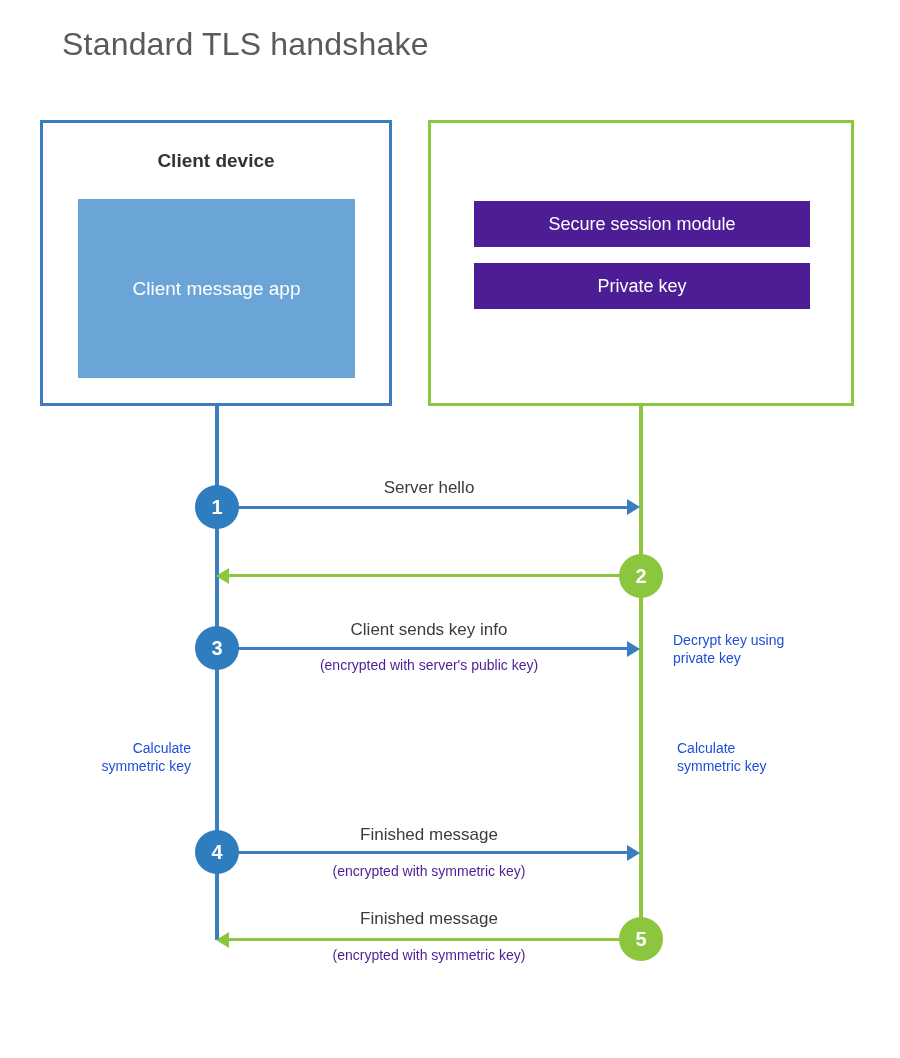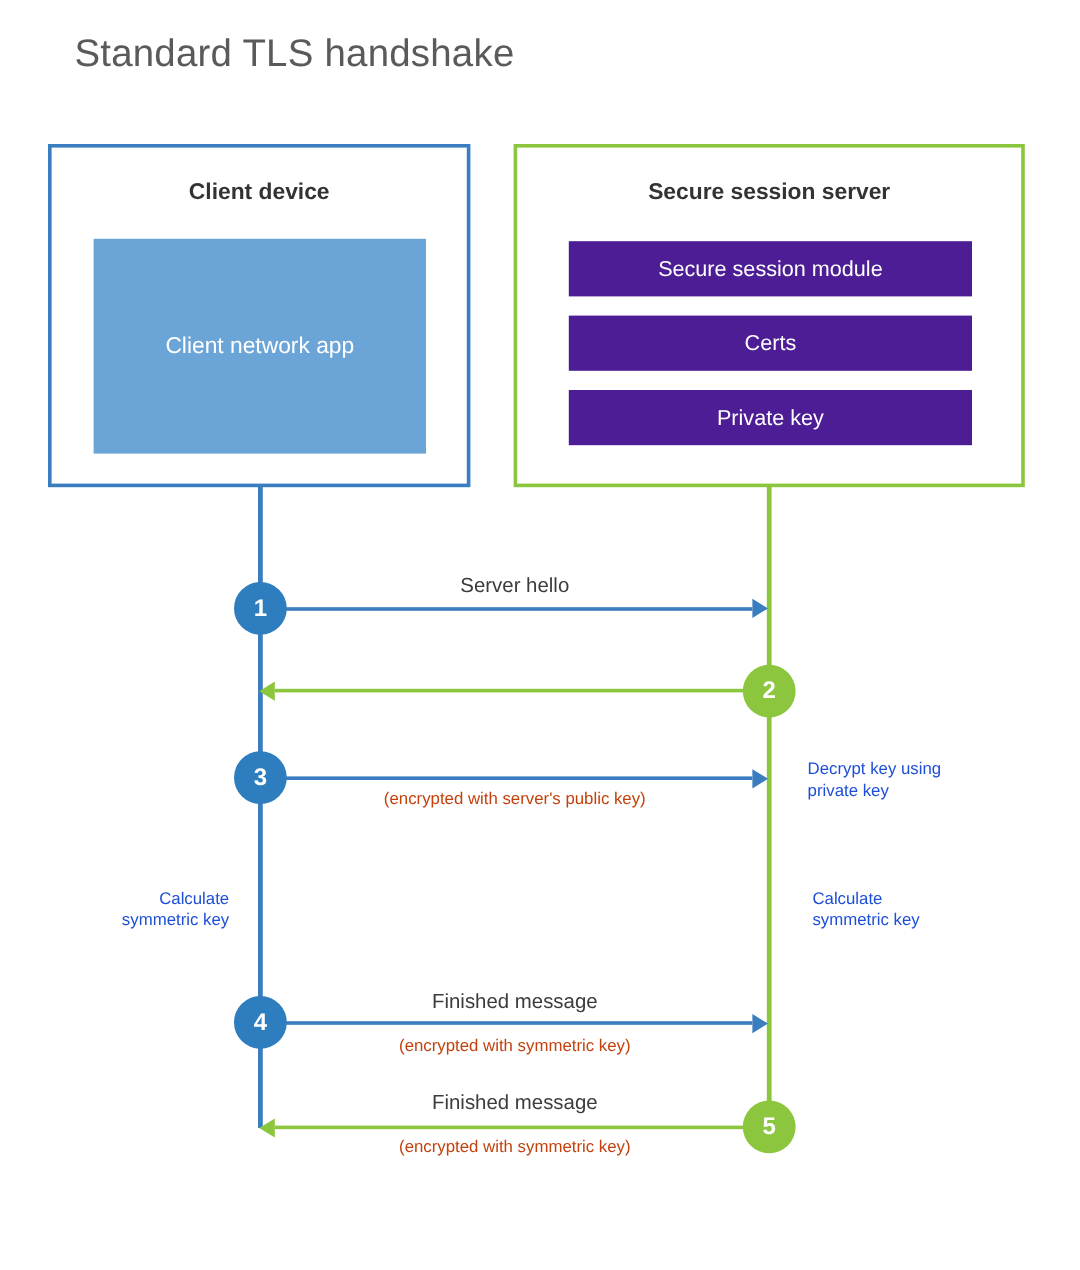--- a/index.html
+++ b/index.html
@@ -159,21 +159,21 @@
     position: absolute;
     text-align: center;
     font-size: 17px;
     color: #3c3c3c;
     white-space: nowrap;
   }
   .msg-sub {
     position: absolute;
     text-align: center;
     font-size: 14px;
-    color: #c2410c;
+    color: #4c1d95;
     white-space: nowrap;
   }
 
   
   .side-note {
     position: absolute;
     font-size: 14px;
     color: #1d4ed8;
     line-height: 1.3;
   }
@@ -182,44 +182,43 @@
 </style>
 </head>
 <body>
 
 <div id="canvas">
 
   <div class="page-title">Standard TLS handshake</div>
 
   <div class="entity-box client">
     <div class="entity-title">Client device</div>
-    <div class="client-app">Client network app</div>
+    <div class="client-app">Client message app</div>
   </div>
 
   <div class="entity-box server">
-    <div class="entity-title">Secure session server</div>
     <div class="server-bars">
       <div class="server-bar">Secure session module</div>
-      <div class="server-bar">Certs</div>
       <div class="server-bar">Private key</div>
     </div>
   </div>
 
   <div class="lifeline client"></div>
   <div class="lifeline server"></div>
 
   <div class="msg-label" style="left:217px; top:478px; width:424px;">Server hello</div>
   <div class="arrow-line blue" style="left:217px; top:506px; width:410px;"></div>
   <div class="arrow-head right blue" style="left:627px; top:499px;"></div>
   <div class="step-circle blue" style="left:195px; top:485px;">1</div>
 
   <div class="arrow-line green" style="left:229px; top:574px; width:412px;"></div>
   <div class="arrow-head left green" style="left:216px; top:568px;"></div>
   <div class="step-circle green" style="left:619px; top:554px;">2</div>
 
+  <div class="msg-label" style="left:217px; top:620px; width:424px;">Client sends key info</div>
   <div class="arrow-line blue" style="left:217px; top:647px; width:410px;"></div>
   <div class="arrow-head right blue" style="left:627px; top:641px;"></div>
   <div class="msg-sub" style="left:217px; top:657px; width:424px;">(encrypted with server's public key)</div>
   <div class="step-circle blue" style="left:195px; top:626px;">3</div>
 
   <div class="side-note right-note" style="left:673px; top:631px; width:180px; white-space:pre-line;">Decrypt key using
 private key</div>
 
   <div class="side-note left-note" style="left:0px; top:739px; width:191px; white-space:pre-line;">Calculate
 symmetric key</div>

